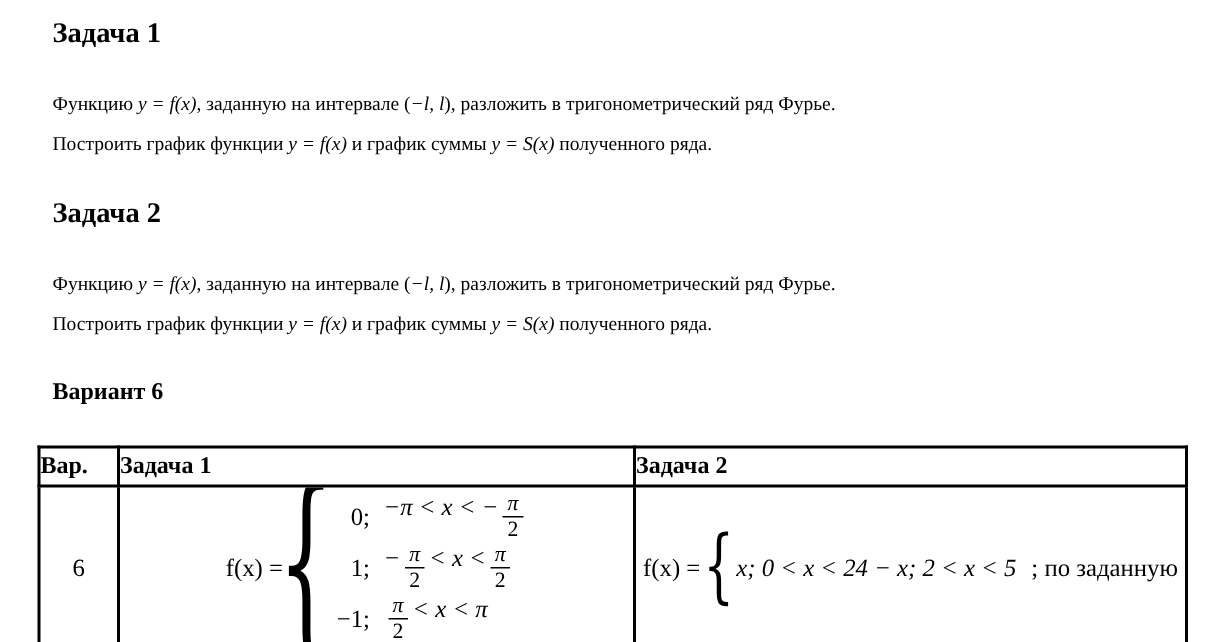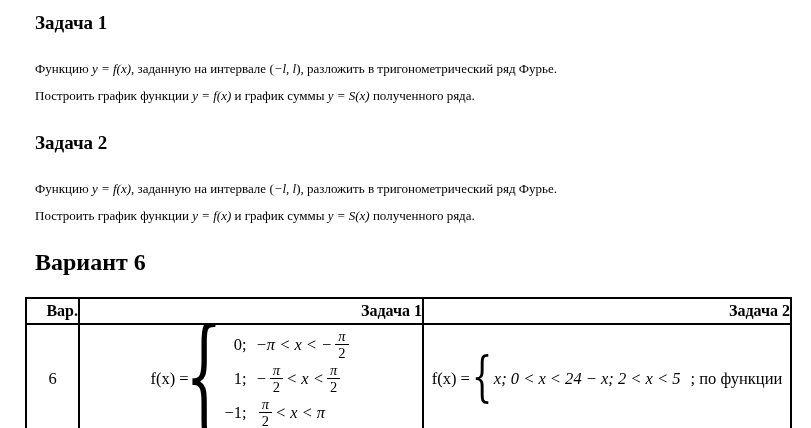--- a/index.html
+++ b/index.html
@@ -3,48 +3,48 @@
 <meta charset="utf-8">
 <style>
   html,body{margin:0;padding:0}
   body{
     width:811px;height:428px;overflow:hidden;
     background:#ffffff;color:#000000;
     font-family:"Liberation Serif",serif;
   }
   .doc{padding-top:12px}
   .h{font-weight:bold;font-size:19px;margin:0 0 0 35px;line-height:22px}
-  .h.variant{font-size:24px}
+  .h.variant{font-size:16px}
   .para{margin:21px 0 0 35px;font-size:13px;line-height:27px}
   .m{font-style:italic}
   .sp1{margin-top:23px}
   .sp2{margin-top:22px}
 
   table.tbl{
     border-collapse:collapse;table-layout:fixed;
     margin:24px 0 0 25px;width:765px;
   }
   .tbl th,.tbl td{border:2px solid #000;padding:0;overflow:hidden}
-  .tbl th{font-size:16px;font-weight:bold;height:24px;text-align:right}
+  .tbl th{font-size:16px;font-weight:bold;height:24px;text-align:left}
   .tbl td{height:107px;vertical-align:middle;text-align:center;font-size:16.5px}
 
   .pw{display:flex;align-items:center;justify-content:center;gap:5px}
   .lhs{white-space:nowrap}
 
   .braceBox{display:flex;align-items:center;justify-content:center;flex:none;overflow:visible}
   .braceBox span{display:block;line-height:1;font-family:"DejaVu Serif",serif;font-weight:400}
   .brace3{width:20px;height:104px}
   .brace3 span{font-size:132px;transform:scaleX(.45);margin-top:-8px}
   .brace2{width:14px;height:44px}
   .brace2 span{font-size:54px;transform:scaleX(.6);margin-top:-3px}
 
   .cases{display:flex;flex-direction:column;align-items:flex-start}
   .case{display:flex;align-items:center;height:34px;white-space:nowrap}
   .cval{min-width:28px;text-align:right;margin-right:9px}
-  .ccond{font-style:italic;display:inline-flex;align-items:center}
+  .ccond{font-style:italic;display:inline-flex;align-items:flex-start}
   .frac{display:inline-flex;flex-direction:column;align-items:center;font-size:14.5px;line-height:1.12;margin:0 3px}
   .frac .num{border-bottom:1.4px solid #000;padding:0 3px;font-style:italic}
   .frac .den{font-style:normal}
 
   .lines2{display:flex;flex-direction:row;align-items:flex-start;font-style:italic;line-height:22px;white-space:nowrap}
   .suffix{font-style:normal;margin-left:5px;white-space:nowrap}
 </style>
 </head>
 <body>
 
@@ -128,20 +128,20 @@
       <td>
         <div class="pw">
           <span class="lhs">f(x) =</span>
           <span class="braceBox brace2">
                 <span>{</span>
               </span>
           <span class="lines2">
             <span>x; 0 &lt; x &lt; 2</span>
             <span>4 − x; 2 &lt; x &lt; 5</span>
           </span>
-          <span class="suffix">; по функции</span>
+          <span class="suffix">; по заданную</span>
         </div>
       </td>
     </tr>
   </tbody>
     </table>
 
 </div>
 
 </body></html>

